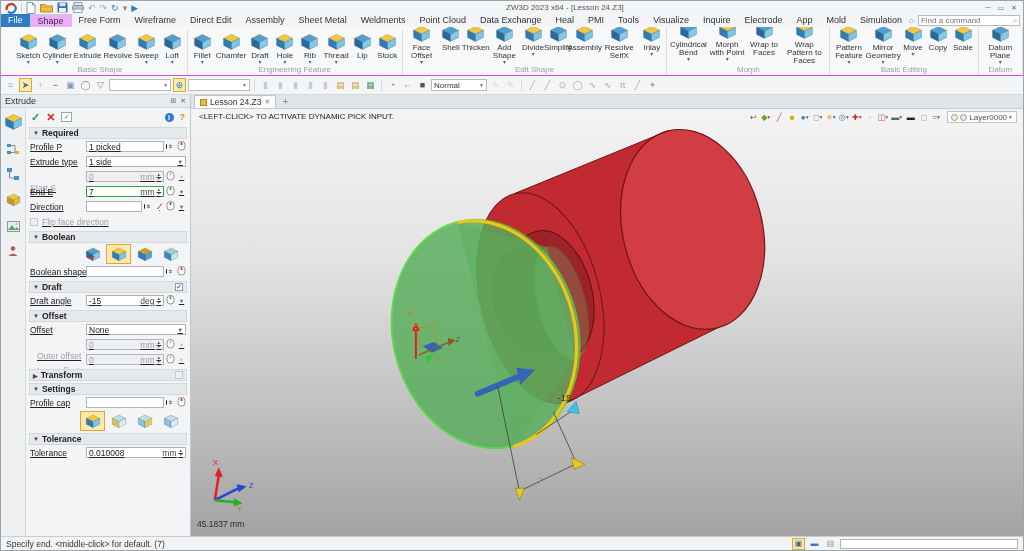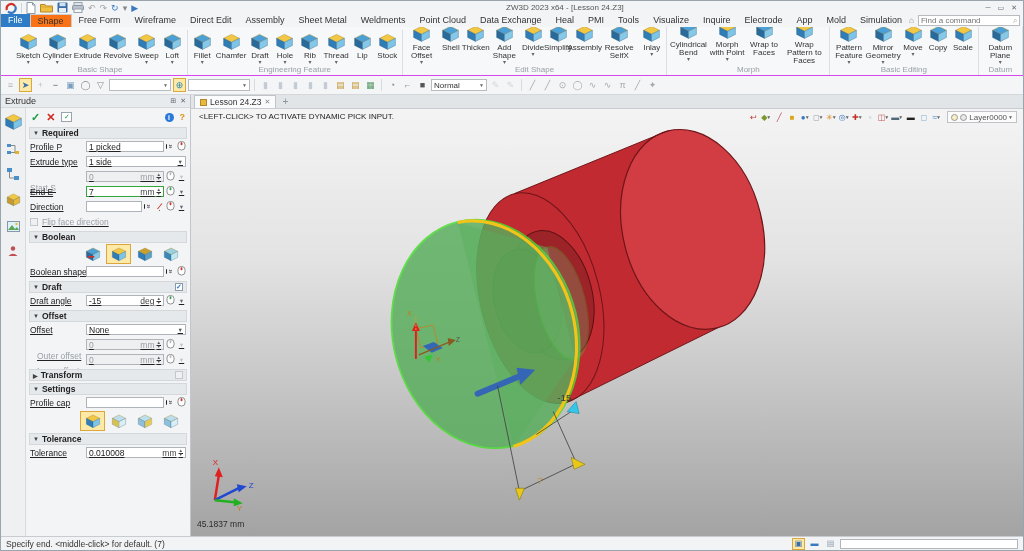--- a/index.html
+++ b/index.html
@@ -13,21 +13,21 @@
   .qa .glyph { font-size:9px; line-height:10px; }
   .qasep { width:1px; height:10px; background:#d0d4d8; }
   .tb-title { position:absolute; left:505px; top:2px; font-size:8px; color:#555; white-space:nowrap; }
   .winctl { margin-left:auto; display:flex; gap:7px; font-size:7px; color:#667; padding-right:2px; }
 
   
   .mb { height:13px; background:#f2f4f6; display:flex; align-items:stretch; flex:0 0 13px; }
   .mtabs { display:flex; align-items:stretch; }
   .mtab { padding:0 7px; font-size:9px; line-height:13px; color:#333; white-space:nowrap; }
   .mtab.file { background:#2e7cc6; color:#fff; }
-  .mtab.active { background:#f97316; border:1px solid #c9cdd1; border-bottom:none; line-height:12px; }
+  .mtab.active { background:#f0abfc; border:1px solid #c9cdd1; border-bottom:none; line-height:12px; }
   .mright { margin-left:auto; display:flex; align-items:center; gap:4px; padding-right:4px; }
   .homeico { font-size:8px; color:#888; }
   .search { display:flex; align-items:center; border:1px solid #b8bcc0; background:#fff; height:11px; padding:0 2px; }
   .search input { border:none; outline:none; width:92px; font-size:8px; font-family:"Liberation Sans",sans-serif; color:#444; }
   .mag { color:#999; font-size:8px; }
 
   
   .ribbon { height:49px; flex:0 0 49px; background:#f7f8f9; border-bottom:1px solid #d946ef; display:flex; align-items:flex-end; padding-left:12px; overflow:hidden; }
   .rgroup { display:flex; flex-direction:column; border-right:1px solid #dcdfe2; padding:1px 2px 0 2px; }
   .rbtns { display:flex; flex:1; align-items:flex-start; }

